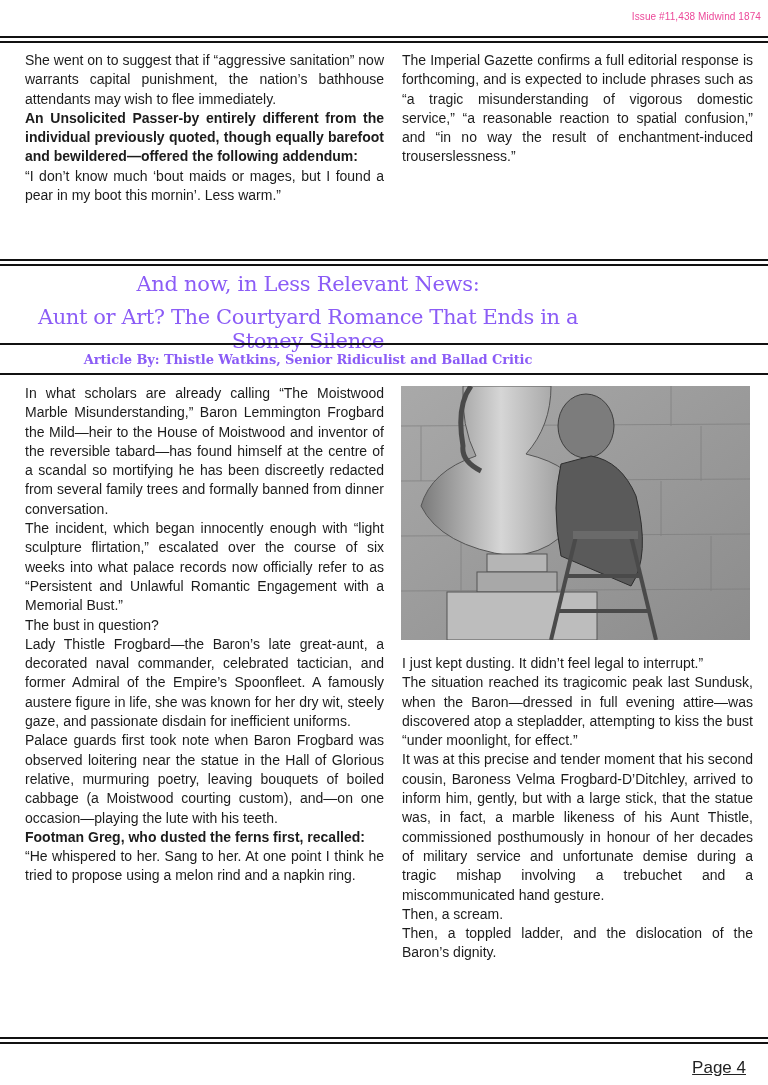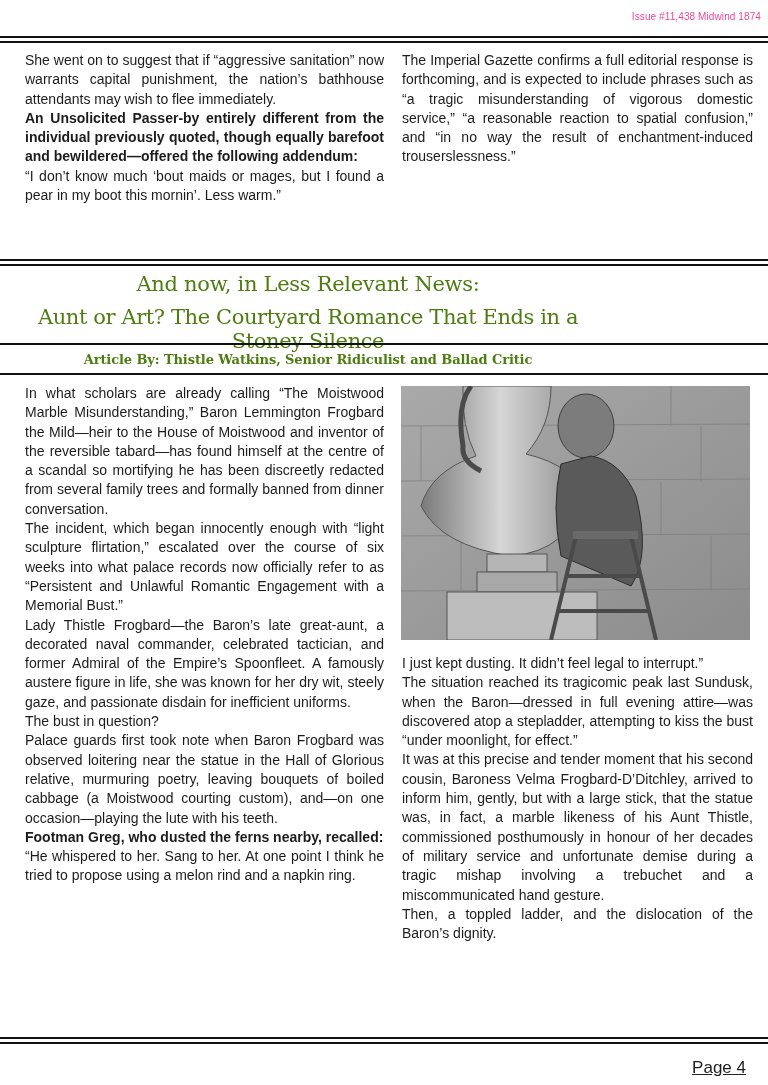--- a/index.html
+++ b/index.html
@@ -10,21 +10,21 @@
   .rule-double::before { top: 0; height: 2px; }
   .rule-double::after { top: 5px; height: 2px; }
   .rule-single { position: absolute; left: 0; width: 768px; height: 2px; background: #111; }
 
   .col { position: absolute; font-size: 14px; line-height: 19.3px; text-align: justify; color: #1c1c1c; }
   .col p { margin: 0; }
   .col p.bold { font-weight: bold; }
   .top-left { left: 25px; top: 51px; width: 359px; }
   .top-right { left: 402px; top: 51px; width: 351px; }
 
-  .headline { position: absolute; left: 0; width: 616px; text-align: center; font-family: "DejaVu Serif", serif; color: #4d7c0f; }
+  .headline { position: absolute; left: 0; width: 616px; text-align: center; font-family: "DejaVu Serif", serif; color: #8b5cf6; }
   .kicker { top: 272px; font-size: 21px; letter-spacing: -0.3px; }
   .title { top: 305px; font-size: 21px; letter-spacing: -0.4px; }
   .byline { top: 352px; font-size: 13px; font-weight: bold; letter-spacing: -0.1px; }
 
   .body-left { left: 25px; top: 384px; width: 359px; }
   .body-right { left: 402px; top: 654px; width: 351px; }
 
   .figure { position: absolute; left: 401px; top: 386px; width: 349px; height: 254px; overflow: hidden; background: #9a9a9a; }
   .figure svg { display: block; }
 
@@ -49,24 +49,24 @@
 
 <div class="headline kicker">And now, in Less Relevant News:</div>
 <div class="headline title">Aunt or Art? The Courtyard Romance That Ends in a Stoney Silence</div>
 <div class="rule-single" style="top:343px;"></div>
 <div class="headline byline">Article By: Thistle Watkins, Senior Ridiculist and Ballad Critic</div>
 <div class="rule-single" style="top:373px;"></div>
 
 <div class="col body-left">
   <p>In what scholars are already calling “The Moistwood Marble Misunderstanding,” Baron Lemmington Frogbard the Mild—heir to the House of Moistwood and inventor of the reversible tabard—has found himself at the centre of a scandal so mortifying he has been discreetly redacted from several family trees and formally banned from dinner conversation.</p>
   <p>The incident, which began innocently enough with “light sculpture flirtation,” escalated over the course of six weeks into what palace records now officially refer to as “Persistent and Unlawful Romantic Engagement with a Memorial Bust.”</p>
+  <p>The bust in question?</p>
   <p>Lady Thistle Frogbard—the Baron’s late great-aunt, a decorated naval commander, celebrated tactician, and former Admiral of the Empire’s Spoonfleet. A famously austere figure in life, she was known for her dry wit, steely gaze, and passionate disdain for inefficient uniforms.</p>
-  <p>The bust in question?</p>
   <p>Palace guards first took note when Baron Frogbard was observed loitering near the statue in the Hall of Glorious relative, murmuring poetry, leaving bouquets of boiled cabbage (a Moistwood courting custom), and—on one occasion—playing the lute with his teeth.</p>
-  <p class="bold">Footman Greg, who dusted the ferns nearby, recalled:</p>
+  <p class="bold">Footman Greg, who dusted the ferns first, recalled:</p>
   <p>“He whispered to her. Sang to her. At one point I think he tried to propose using a melon rind and a napkin ring.</p>
 </div>
 
 <div class="figure" title="Pencil illustration of a small elderly man in an embroidered coat on a stepladder kissing the cheek of a marble female bust on a pedestal, stone wall background">
   <svg width="349" height="254" viewBox="0 0 349 254">
     <defs>
       <linearGradient id="wall" x1="0" y1="0" x2="1" y2="1">
         <stop offset="0" stop-color="#a9a9a9"></stop>
         <stop offset="1" stop-color="#8c8c8c"></stop>
       </linearGradient>
@@ -103,17 +103,18 @@
       <line x1="158" y1="225" x2="248" y2="225"></line>
     </g>
     <rect x="172" y="145" width="65" height="8" fill="#6a6a6a"></rect>
   </svg>
 </div>
 
 <div class="col body-right">
   <p>I just kept dusting. It didn’t feel legal to interrupt.”</p>
   <p>The situation reached its tragicomic peak last Sundusk, when the Baron—dressed in full evening attire—was discovered atop a stepladder, attempting to kiss the bust “under moonlight, for effect.”</p>
   <p>It was at this precise and tender moment that his second cousin, Baroness Velma Frogbard-D’Ditchley, arrived to inform him, gently, but with a large stick, that the statue was, in fact, a marble likeness of his Aunt Thistle, commissioned posthumously in honour of her decades of military service and unfortunate demise during a tragic mishap involving a trebuchet and a miscommunicated hand gesture.</p>
+  <p>Then, a scream.</p>
   <p>Then, a toppled ladder, and the dislocation of the Baron’s dignity.</p>
 </div>
 
 <div class="rule-double" style="top:1037px;"></div>
 <div class="page-num">Page 4</div>
 
 </body></html>

